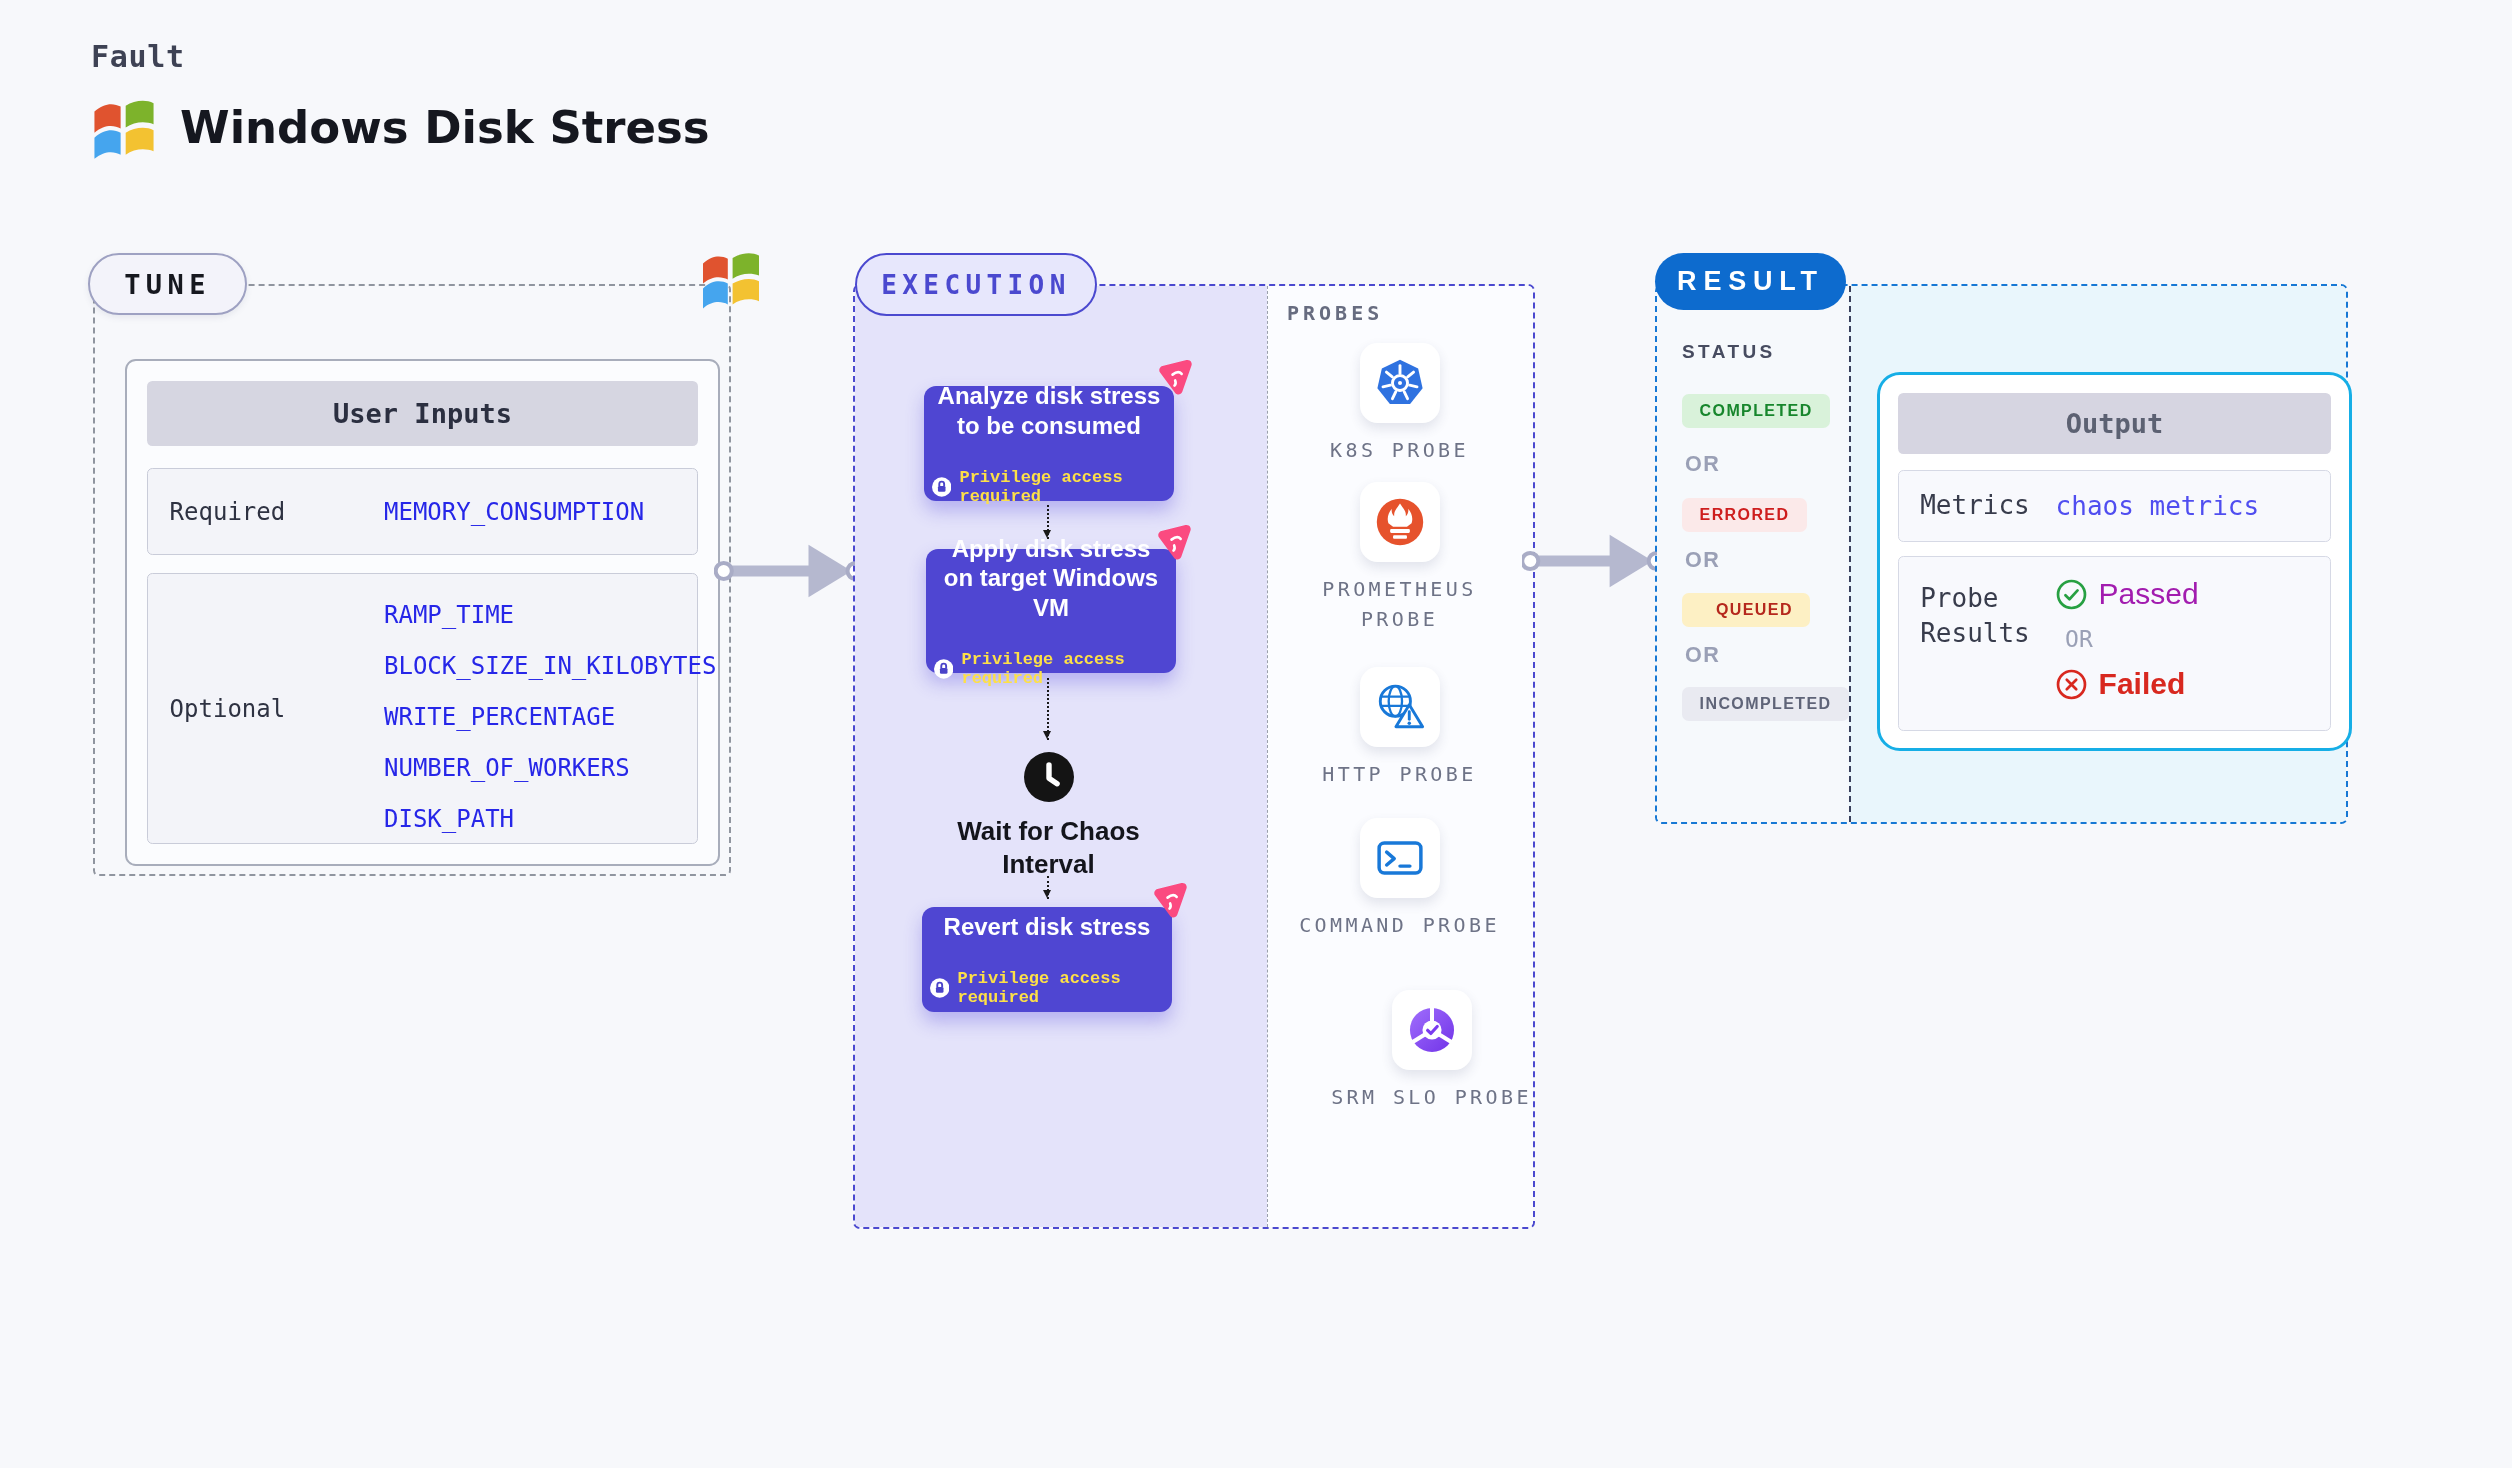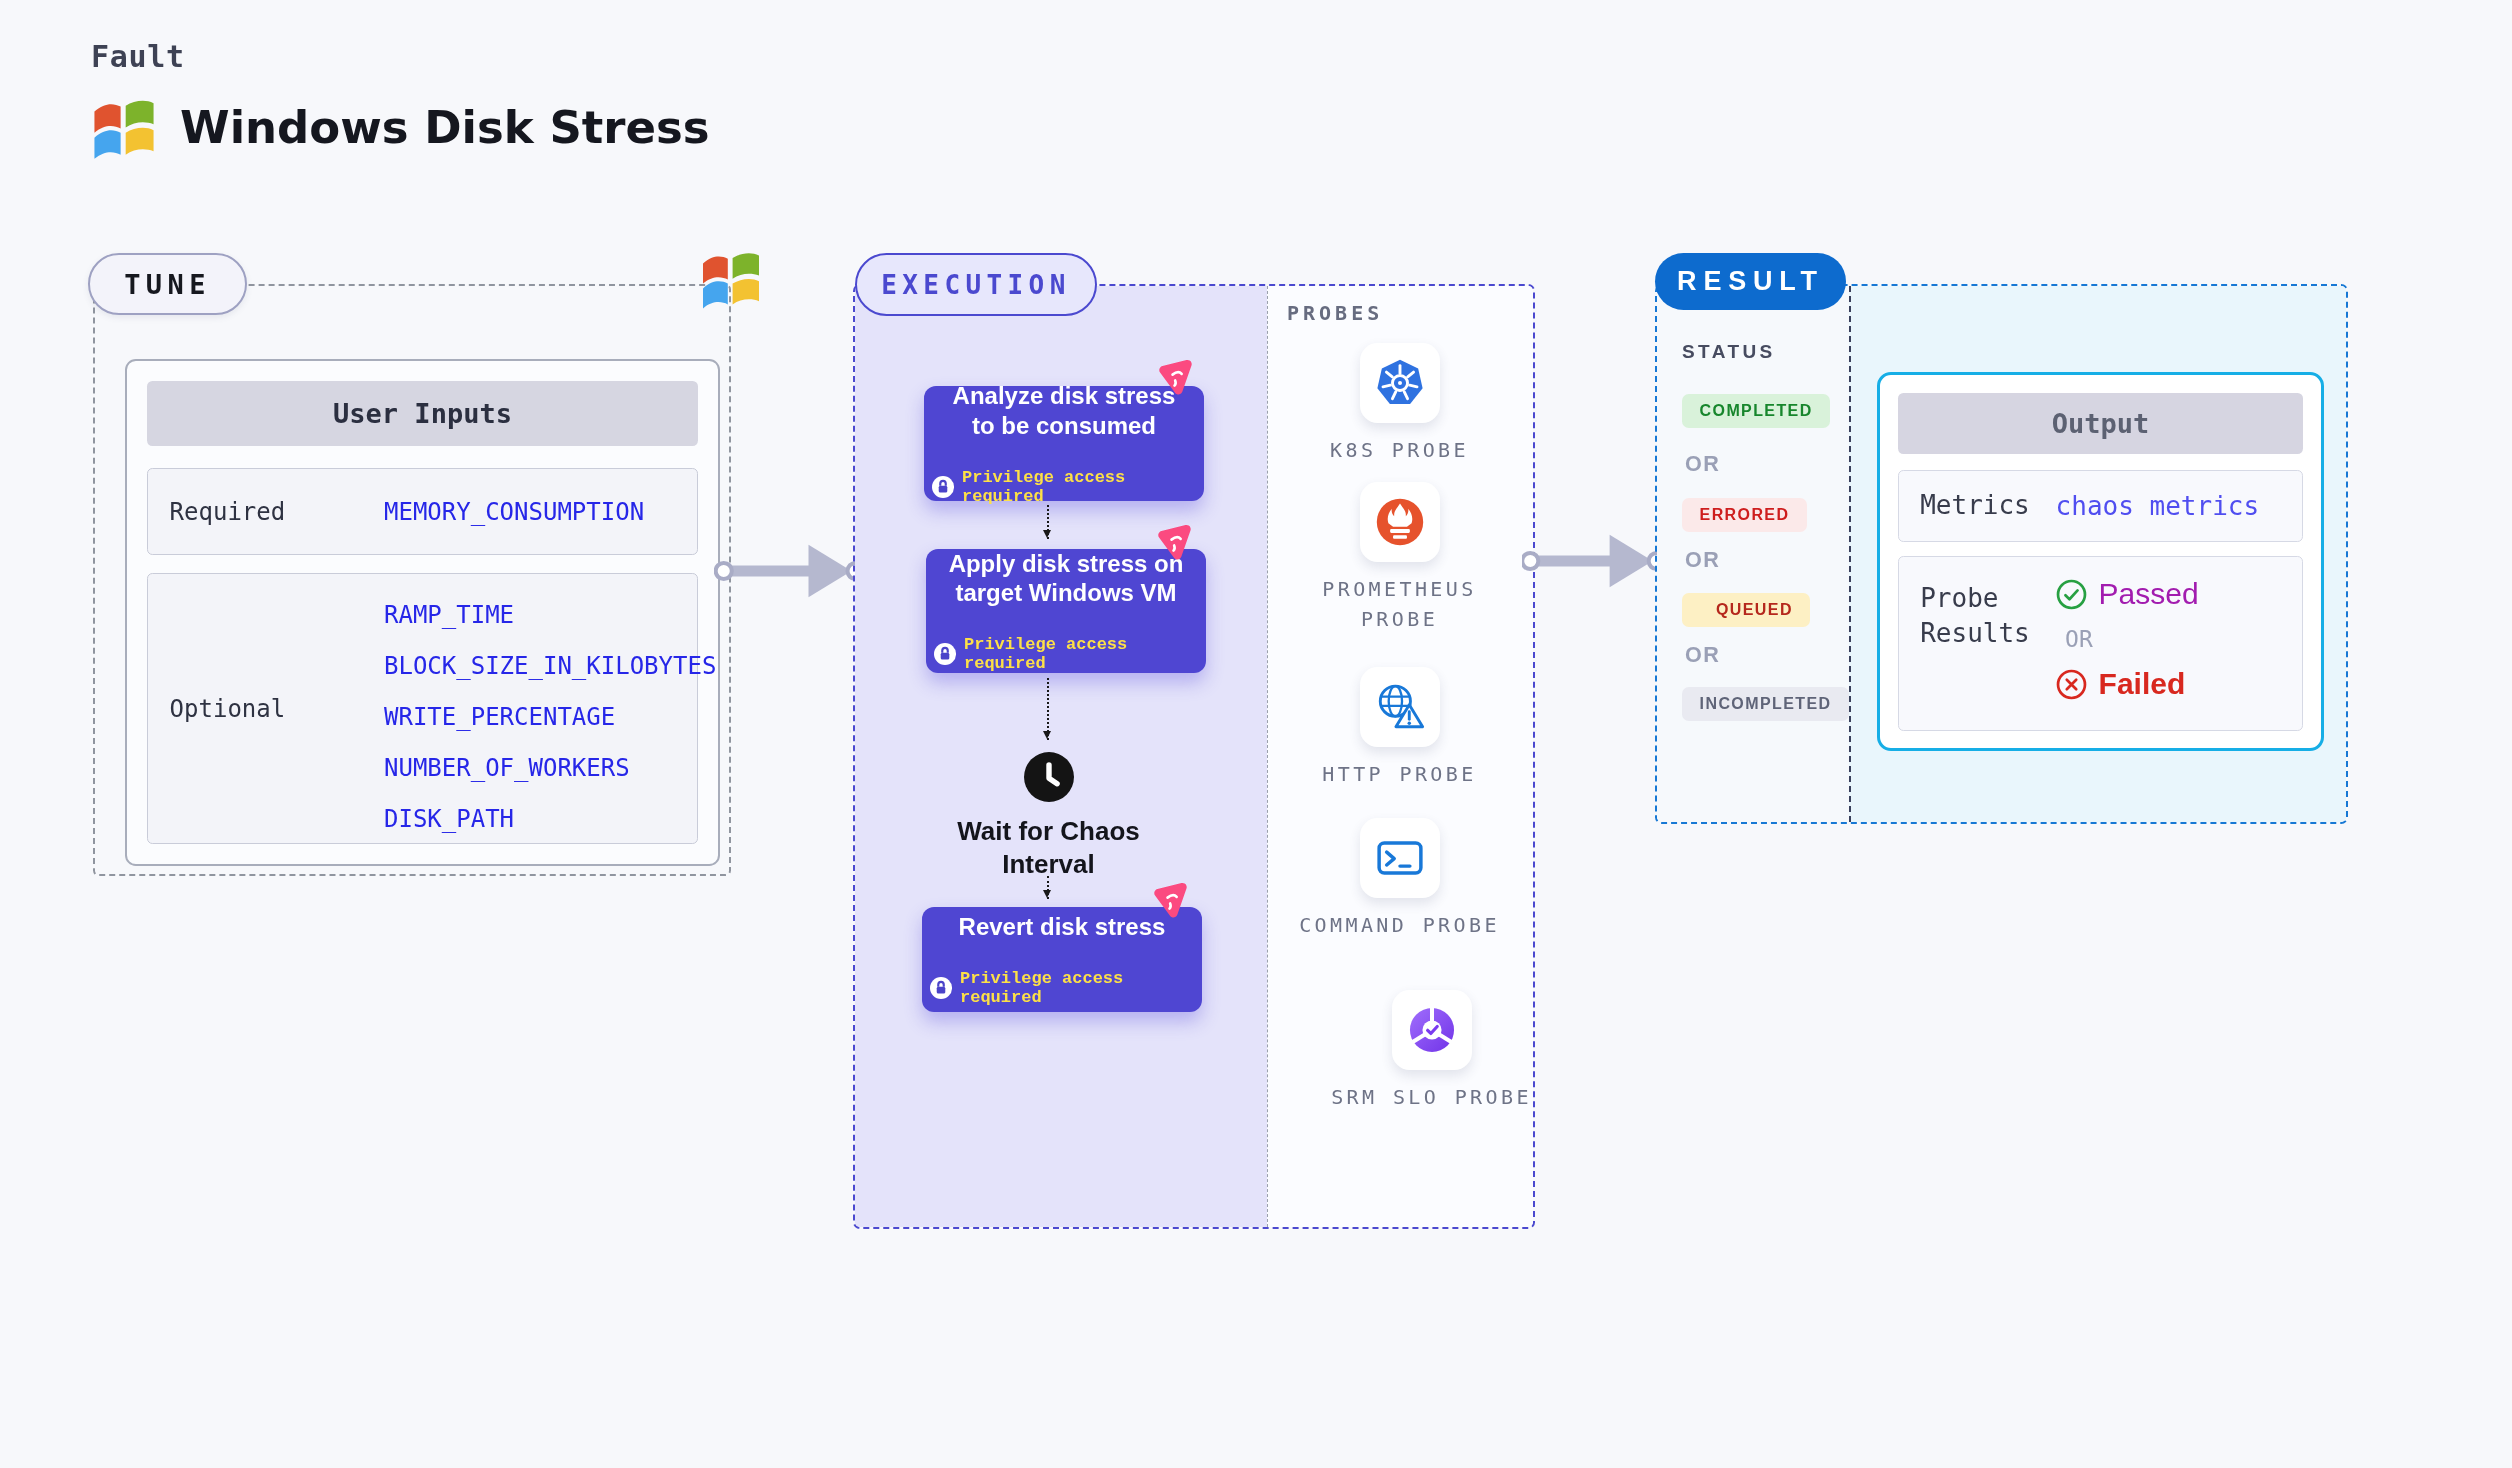--- a/index.html
+++ b/index.html
@@ -34,21 +34,21 @@
   .arrow1{left:714px;top:534px;}
   .arrow2{left:1522px;top:524px;}
 
   
   .exec-outer{left:853px;top:284px;width:678px;height:941px;border:2px dashed #4b49cf;border-radius:6.8px;overflow:hidden;}
   .exec-flow-bg{left:0;top:0;width:412px;height:100%;background:#e4e3fa;}
   .probes-bg{left:412px;top:0;right:0;height:100%;background:#fbfcff;border-left:1.4px dashed #9aa0ac;}
   .exec-pill{left:855px;top:253px;width:238px;height:59px;background:#e7e7fc;border:2.7px solid #4b49cf;
              border-radius:32px;display:flex;align-items:center;justify-content:center;
              font-size:26px;font-weight:bold;color:#4b49cf;letter-spacing:5.4px;}
-  .step-card{width:280px;background:#4f46d2;border-radius:12px;color:#fff;display:flex;flex-direction:column;
+  .step-card{width:250px;background:#4f46d2;border-radius:12px;color:#fff;display:flex;flex-direction:column;
              align-items:center;justify-content:center;gap:28px;padding:4px 8px;box-sizing:border-box;
              box-shadow:0 9.5px 17.6px rgba(83,70,220,.32);}
   .step-card.c1{left:924px;top:386px;height:115px;}
   .step-card.c2{left:926px;top:549px;height:124px;}
   .step-card.c3{left:922px;top:907px;height:105px;}
   .step-title{font-size:24px;font-weight:bold;line-height:1.22;text-align:center;max-width:238px;}
   .priv{display:flex;align-items:center;gap:8px;}
   .priv-text{font-size:17px;font-weight:600;color:#fde047;font-family:Liberation Mono, monospace;}
   .chaos-flag{width:39px;height:39px;}
   .flag1{left:1155px;top:359px;}
@@ -76,21 +76,21 @@
   .result-bg{left:192px;top:0;right:0;height:100%;background:#e9f6fc;border-left:2px dashed #39405c;}
   .result-pill{left:1655px;top:253px;width:191px;height:57px;background:#0d6bce;border-radius:32px;
                display:flex;align-items:center;justify-content:center;font-size:27px;font-weight:bold;
                color:#fff;letter-spacing:6.8px;}
   .status-title{left:1682px;top:341px;font-size:19px;font-weight:bold;color:#474c60;letter-spacing:3.4px;}
   .status-badge{left:1682px;padding:8px 17.6px;border-radius:6.8px;font-size:16px;font-weight:bold;letter-spacing:1.4px;}
   .sb1{top:394px;} .sb2{top:498px;} .sb3{top:593px;padding-left:34px;} .sb4{top:687px;}
   .or-label{left:1685px;font-size:21.6px;font-weight:600;color:#9aa0b6;letter-spacing:1.4px;}
   .or1{top:451px;} .or2{top:547px;} .or3{top:642px;}
 
-  .output-box{left:1877px;top:372px;width:441px;height:373px;background:#fff;border:3.4px solid #16aee6;border-radius:14px;}
+  .output-box{left:1877px;top:372px;width:441px;height:373px;background:#fff;border:3.4px solid #16aee6;border-radius:23px;padding-left:28px;}
   .output-header{left:17.6px;right:17.6px;top:17.6px;height:61px;background:#d6d5e1;border-radius:5.4px;
                  display:flex;align-items:center;justify-content:center;font-size:27px;font-weight:600;color:#5c6172;}
   .output-row{left:17.6px;right:17.6px;background:#f8f9fd;border:1.4px solid #d6d9e5;border-radius:5.4px;}
   .metrics-row{top:95px;height:70px;}
   .results-row{top:181px;height:173px;}
   .row-label{left:21.6px;font-size:26px;color:#383c4c;line-height:1.35;}
   .metrics-label{top:50%;transform:translateY(-50%);}
   .results-label{top:24px;width:122px;}
   .metrics-value{left:157px;top:50%;transform:translateY(-50%);font-size:26px;color:#504ef0;white-space:nowrap;}
   .res-col{left:157px;top:20px;display:flex;flex-direction:column;gap:15px;}

